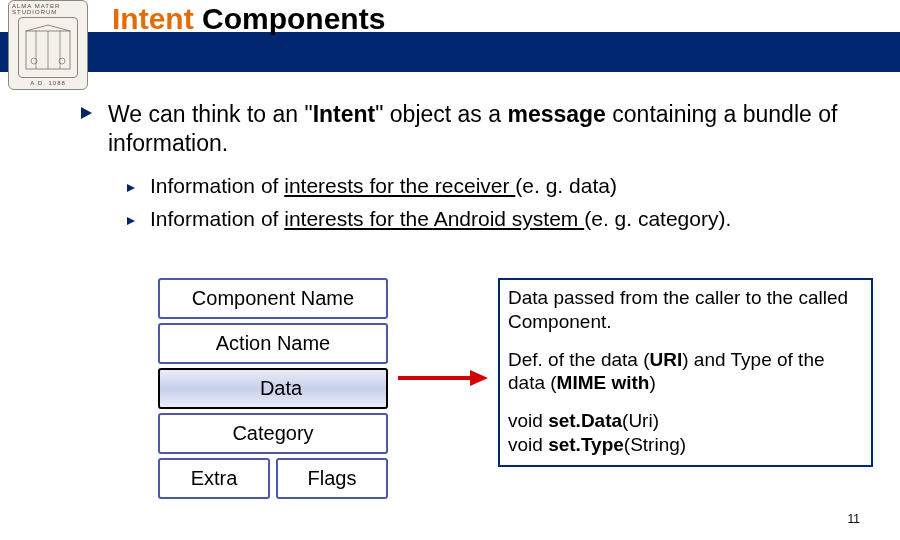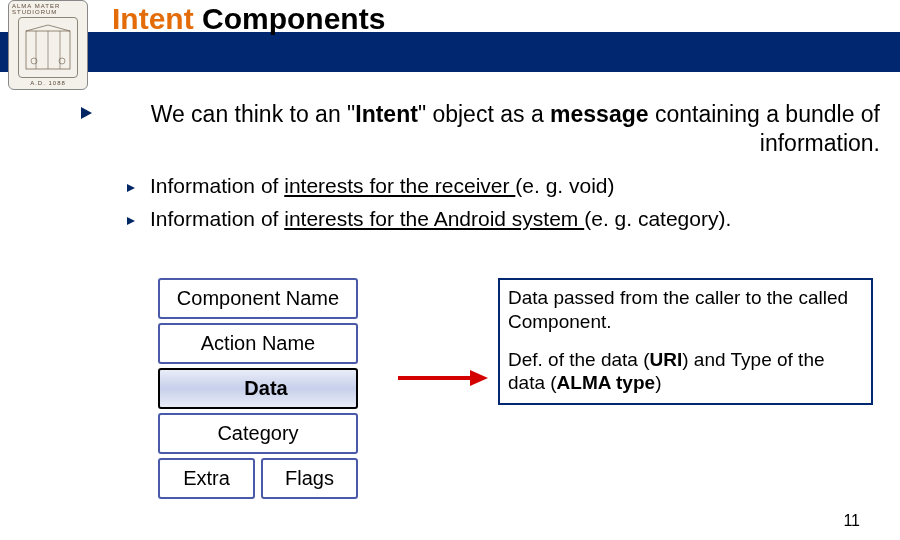--- a/index.html
+++ b/index.html
@@ -10,43 +10,43 @@
   .title .orange { color: #e36c09; }
   .seal { position: absolute; top: 0; left: 8px; width: 80px; height: 90px; border: 1px solid #888; border-radius: 6px; background: #f4f1eb; overflow: hidden; display: flex; flex-direction: column; align-items: center; font-size: 6px; color: #5b4b3a; }
   .seal-top { padding: 2px 3px 1px 3px; letter-spacing: 1px; }
   .seal-mid { flex: 1; width: 60px; border: 1px solid #887; border-radius: 4px; margin: 1px 0; display: flex; align-items: center; justify-content: center; }
   .seal-mid svg { width: 52px; height: 50px; }
   .seal-bot { padding: 1px 3px 3px 3px; letter-spacing: 1px; }
   .content { position: absolute; top: 100px; left: 80px; width: 800px; }
   .bullet-row { display: flex; align-items: flex-start; margin-bottom: 14px; }
   .bullet-icon { flex: 0 0 auto; margin-top: 6px; margin-right: 14px; }
   .bullet-icon svg { display: block; }
-  .bullet-text { font-size: 23px; line-height: 1.25; color: #000; text-align: right; }
+  .bullet-text { font-size: 23px; line-height: 1.25; color: #000; }
   .bullet-text b { font-weight: bold; }
   .sublist { margin-left: 46px; margin-top: 10px; }
   .sub-row { display: flex; align-items: flex-start; margin-bottom: 6px; }
   .sub-icon { flex: 0 0 auto; margin-top: 7px; margin-right: 14px; }
   .sub-text { font-size: 21px; line-height: 1.3; }
   .ul { text-decoration: underline; }
   .diagram { position: absolute; top: 278px; left: 0; width: 900px; height: 220px; }
-  .boxcol { position: absolute; left: 158px; top: 0; width: 200px; }
+  .boxcol { position: absolute; left: 158px; top: 0; width: 230px; }
   .pill { border: 2px solid #4a5aa8; border-radius: 3px; text-align: center; font-size: 20px; padding: 7px 4px; margin-bottom: 4px; background: #fff; color: #000; }
-  .pill.highlight { background: linear-gradient(#e9edf7,#c7d0eb,#e9edf7); font-weight: bold; border-color: #000; padding-left: 20px; }
+  .pill.highlight { background: linear-gradient(#e9edf7,#c7d0eb,#e9edf7); font-weight: normal; border-color: #000; padding-left: 20px; }
   .pillrow { display: flex; gap: 6px; }
   .pillrow .pill { flex: 1; }
   .arrow { position: absolute; left: 396px; top: 88px; }
   .desc { position: absolute; left: 498px; top: 0; width: 375px; border: 2px solid #00276f; padding: 6px 8px 8px 8px; font-size: 19px; line-height: 1.25; }
   .desc p { margin-bottom: 14px; }
   .desc p:last-child { margin-bottom: 0; }
   .footer { position: absolute; bottom: 12px; left: 0; width: 900px; height: 16px; }
   .footer-left { position: absolute; left: 148px; font-size: 11px; }
   .footer-left .aut { font-weight: bold; color: #000; }
   .footer-left .dash { color: #000; font-weight: bold; }
   .footer-left .course { color: #c00000; font-weight: bold; }
-  .footer-num { position: absolute; right: 40px; font-size: 16px; color: #000; }
+  .footer-num { position: absolute; right: 40px; font-size: 12px; color: #000; }
 </style>
 </head>
 <body>
 
 <div class="slide">
 
   <div class="title-band"></div>
   <div class="title">
     <span class="orange">Intent</span><span> Components</span>
   </div>
@@ -81,21 +81,21 @@
     </div>
 
     <div class="sublist">
       <div class="sub-row">
         <span class="sub-icon">
           <svg width="10" height="10">
               <polygon points="1,1 9,5 1,9" fill="#002663"></polygon>
             </svg>
         </span>
         <div class="sub-text">
-          <span>Information of </span><span class="ul">interests for the receiver </span><span>(e. g. void)</span>
+          <span>Information of </span><span class="ul">interests for the receiver </span><span>(e. g. data)</span>
         </div>
       </div>
       <div class="sub-row">
         <span class="sub-icon">
           <svg width="10" height="10">
               <polygon points="1,1 9,5 1,9" fill="#002663"></polygon>
             </svg>
         </span>
         <div class="sub-text">
           <span>Information of </span><span class="ul">interests for the Android system </span><span>(e. g. category).</span>
@@ -119,21 +119,25 @@
     <div class="arrow">
       <svg width="96" height="24">
         <line x1="2" y1="12" x2="76" y2="12" stroke="#d40000" stroke-width="4"></line>
         <polygon points="74,4 92,12 74,20" fill="#d40000"></polygon>
       </svg>
     </div>
 
     <div class="desc">
       <p>Data passed from the caller to the called Component.</p>
       <p>
-        <span>Def. of the data (</span><b>URI</b><span>) and Type of the data (</span><b>ALMA type</b><span>)</span>
+        <span>Def. of the data (</span><b>URI</b><span>) and Type of the data (</span><b>MIME with</b><span>)</span>
+      </p>
+      <p>
+        <span>void </span><b>set.Data</b><span>(Uri)</span><br>
+        <span>void </span><b>set.Type</b><span>(String)</span>
       </p>
     </div>
   </div>
 
   <div class="footer">
     <div class="footer-num">11</div>
   </div>
 
 </div>
 

